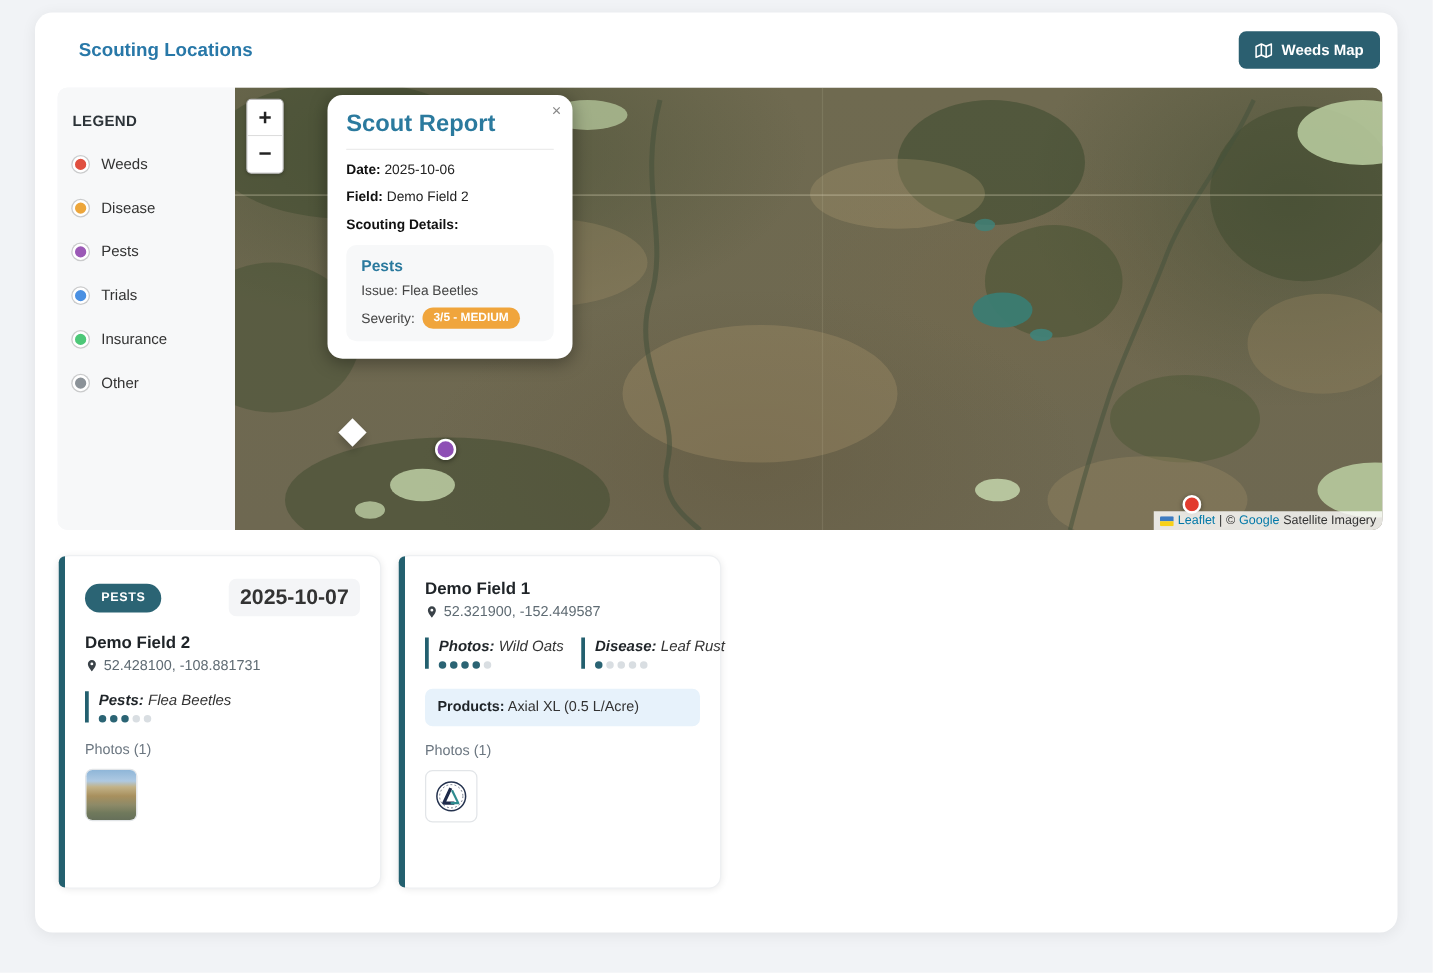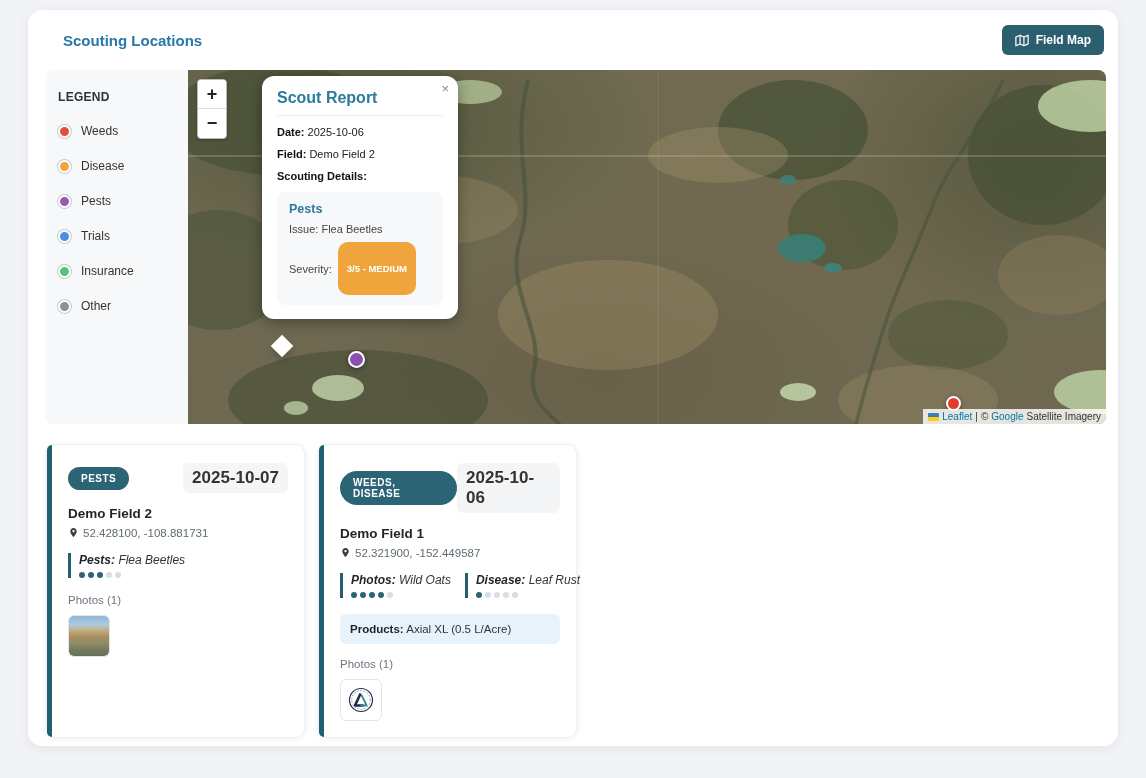--- a/index.html
+++ b/index.html
@@ -35,28 +35,28 @@
               border-radius:4px; overflow:hidden; box-shadow:0 1px 3px rgba(0,0,0,.25); }
   .zoomctrl button { display:block; width:100%; height:29px; background:#fff; border:none; font-family:inherit;
               font-size:18px; font-weight:bold; color:#222; cursor:pointer; }
   .zoomctrl button:first-child { border-bottom:1px solid #ddd; }
 
   .popup { position:absolute; left:74px; top:6px; width:196px; background:#fff; border-radius:12px;
            box-shadow:0 3px 14px rgba(0,0,0,.35); padding:13px 15px 14px; z-index:5; }
   .popup-tail { position:absolute; left:86px; top:268px; width:16px; height:16px; background:#fff;
            transform:rotate(45deg); box-shadow:3px 3px 6px rgba(0,0,0,.18); z-index:4; }
   .popup-close { position:absolute; top:6px; right:9px; color:#888; font-size:13px; cursor:pointer; line-height:1; }
-  .popup-title { font-size:16px; font-weight:bold; color:#2b7a9e; padding-bottom:8px; border-bottom:1px solid #ececec; }
+  .popup-title { font-size:19px; font-weight:bold; color:#2b7a9e; padding-bottom:8px; border-bottom:1px solid #ececec; }
   .popup-row { font-size:11px; color:#222; margin-top:10px; }
   .popup-row b { color:#111; }
   .popup-box { background:#f7f8f9; border-radius:8px; padding:10px 12px; margin-top:10px; }
   .popup-box-cat { font-size:12.5px; font-weight:bold; color:#2b7a9e; margin-bottom:7px; }
   .popup-box-issue { font-size:11px; color:#444; margin-bottom:7px; }
   .sev-row { font-size:11px; color:#444; display:flex; align-items:center; gap:6px; }
-  .sev-pill { background:#f0a53c; color:#fff; font-size:9.5px; font-weight:bold; padding:21px 9px; border-radius:10px; }
+  .sev-pill { background:#f0a53c; color:#fff; font-size:9.5px; font-weight:bold; padding:3px 9px; border-radius:10px; }
   .btn-details { width:100%; margin-top:13px; background:#275d6e; border:none; color:#fff; font-family:inherit;
                  font-size:11.5px; font-weight:bold; padding:9px 0; border-radius:6px; cursor:pointer; }
 
   .attrib { position:absolute; right:0; bottom:0; background:rgba(255,255,255,.82); padding:2px 5px;
             font-size:10px; color:#333; display:flex; align-items:center; gap:3px; }
   .attrib a { color:#0078a8; text-decoration:none; cursor:pointer; }
   .flag { display:inline-block; width:11px; height:8px; overflow:hidden; border-radius:1px; }
   .flag .b { display:block; width:100%; height:4px; background:#3e7cc1; }
   .flag .y { display:block; width:100%; height:4px; background:#f7d117; }
 
@@ -93,21 +93,21 @@
 
   <div class="hdr">
     <div class="hdr-title">Scouting Locations</div>
     <button class="btn-hidemap">
       <span style="display:flex">
         <svg width="14" height="13" viewBox="0 0 16 14">
             <path d="M1 3.2 5.8 1l4.4 2L15 1v9.8L10.2 13l-4.4-2L1 13Z" fill="none" stroke="#fff" stroke-width="1.4" stroke-linejoin="round"></path>
             <path d="M5.8 1v10M10.2 3v10" stroke="#fff" stroke-width="1.4"></path>
           </svg>
       </span>
-      <span>Field Map</span>
+      <span>Weeds Map</span>
     </button>
   </div>
 
   <div class="mapsec">
     <div class="legend">
       <div class="legend-title">LEGEND</div>
       <div id="legend-items">
           <div class="legend-item">
             <span class="legend-dot" style="background: rgb(224, 79, 63);"></span>
             <span>Weeds</span>
@@ -229,24 +229,20 @@
               <span class="dot"></span>
             </div>
           </div>
         </div>
         <div class="photos-label">Photos (1)</div>
         <div class="thumb">
           <div class="thumb-field"></div>
         </div>
       </div>
       <div class="card">
-        <div class="card-hdr">
-          <span class="card-badge">WEEDS, DISEASE</span>
-          <span class="card-date">2025-10-06</span>
-        </div>
         <div class="card-title">Demo Field 1</div>
         <div class="card-loc">
           <span style="display:flex">
             <svg width="11" height="13" viewBox="0 0 24 24">
               <path d="M12 2C8.1 2 5 5.1 5 9c0 5.2 7 13 7 13s7-7.8 7-13c0-3.9-3.1-7-7-7zm0 9.5A2.5 2.5 0 1 1 12 6.5a2.5 2.5 0 0 1 0 5z" fill="#3a4248"></path>
             </svg>
           </span>
           <span>52.321900, -152.449587</span>
         </div>
         <div class="issues">

